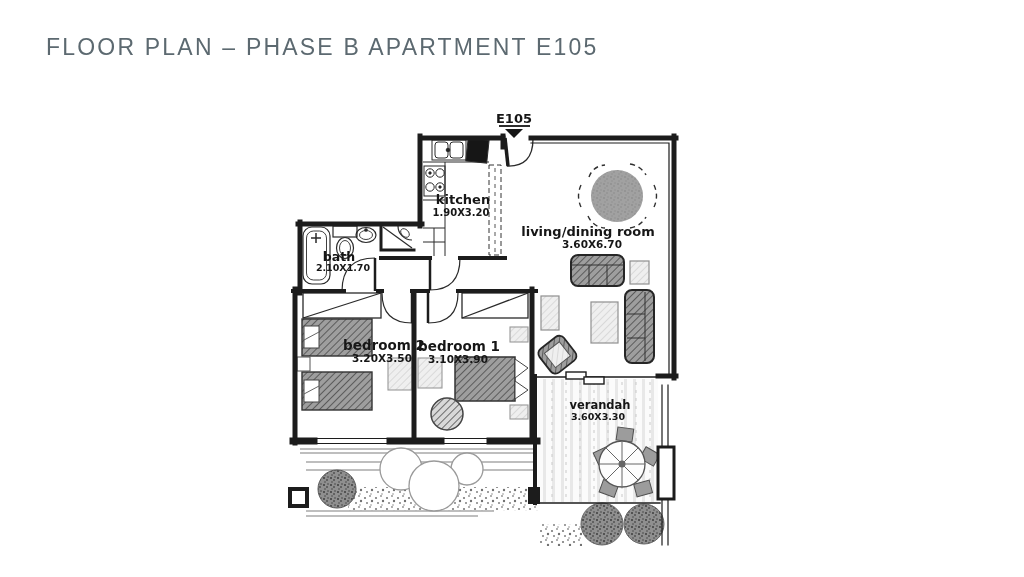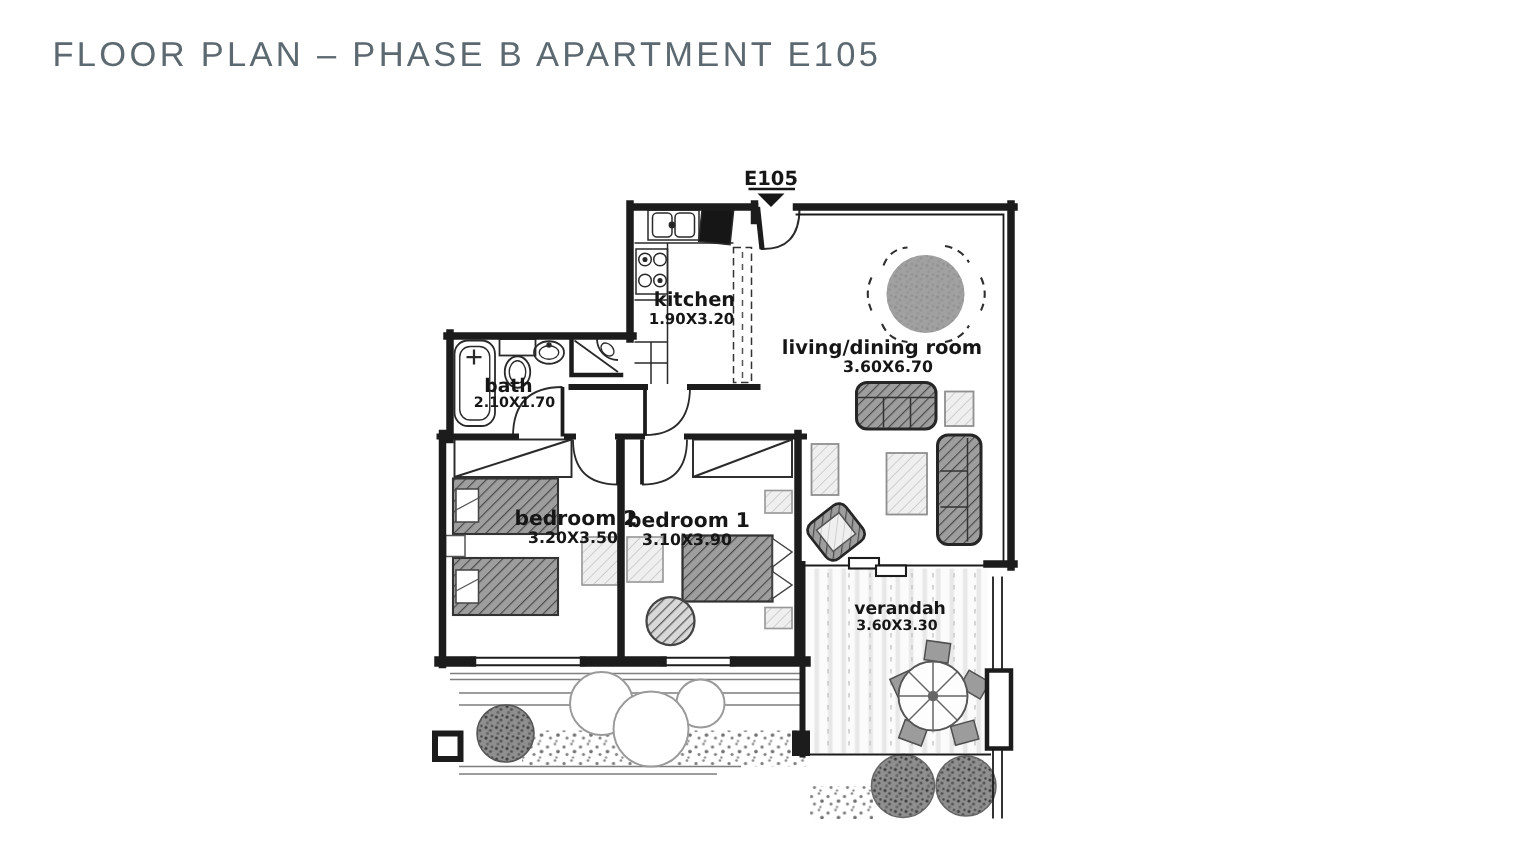--- a/index.html
+++ b/index.html
@@ -1,18 +1,18 @@
 <!DOCTYPE html>
 <html><head>
 <meta charset="utf-8">
 <style>
   html,body{margin:0;padding:0;background:#ffffff;}
   body{width:1024px;height:577px;position:relative;overflow:hidden;
        font-family:"Liberation Sans", sans-serif;}
-  .title{position:absolute;left:34px;top:22px;margin:1px;
+  .title{position:absolute;left:34px;top:22px;margin:12px;
          font-size:23px;font-weight:400;letter-spacing:2.2px;
          color:#5c6970;font-family:"Liberation Sans", sans-serif;}
   svg.plan{position:absolute;left:0;top:0;}
   svg text{font-family:"DejaVu Sans", sans-serif;font-weight:bold;fill:#161616;}
 </style>
 </head>
 <body>
 
 <h1 class="title">FLOOR PLAN – PHASE B APARTMENT E105</h1>
 

